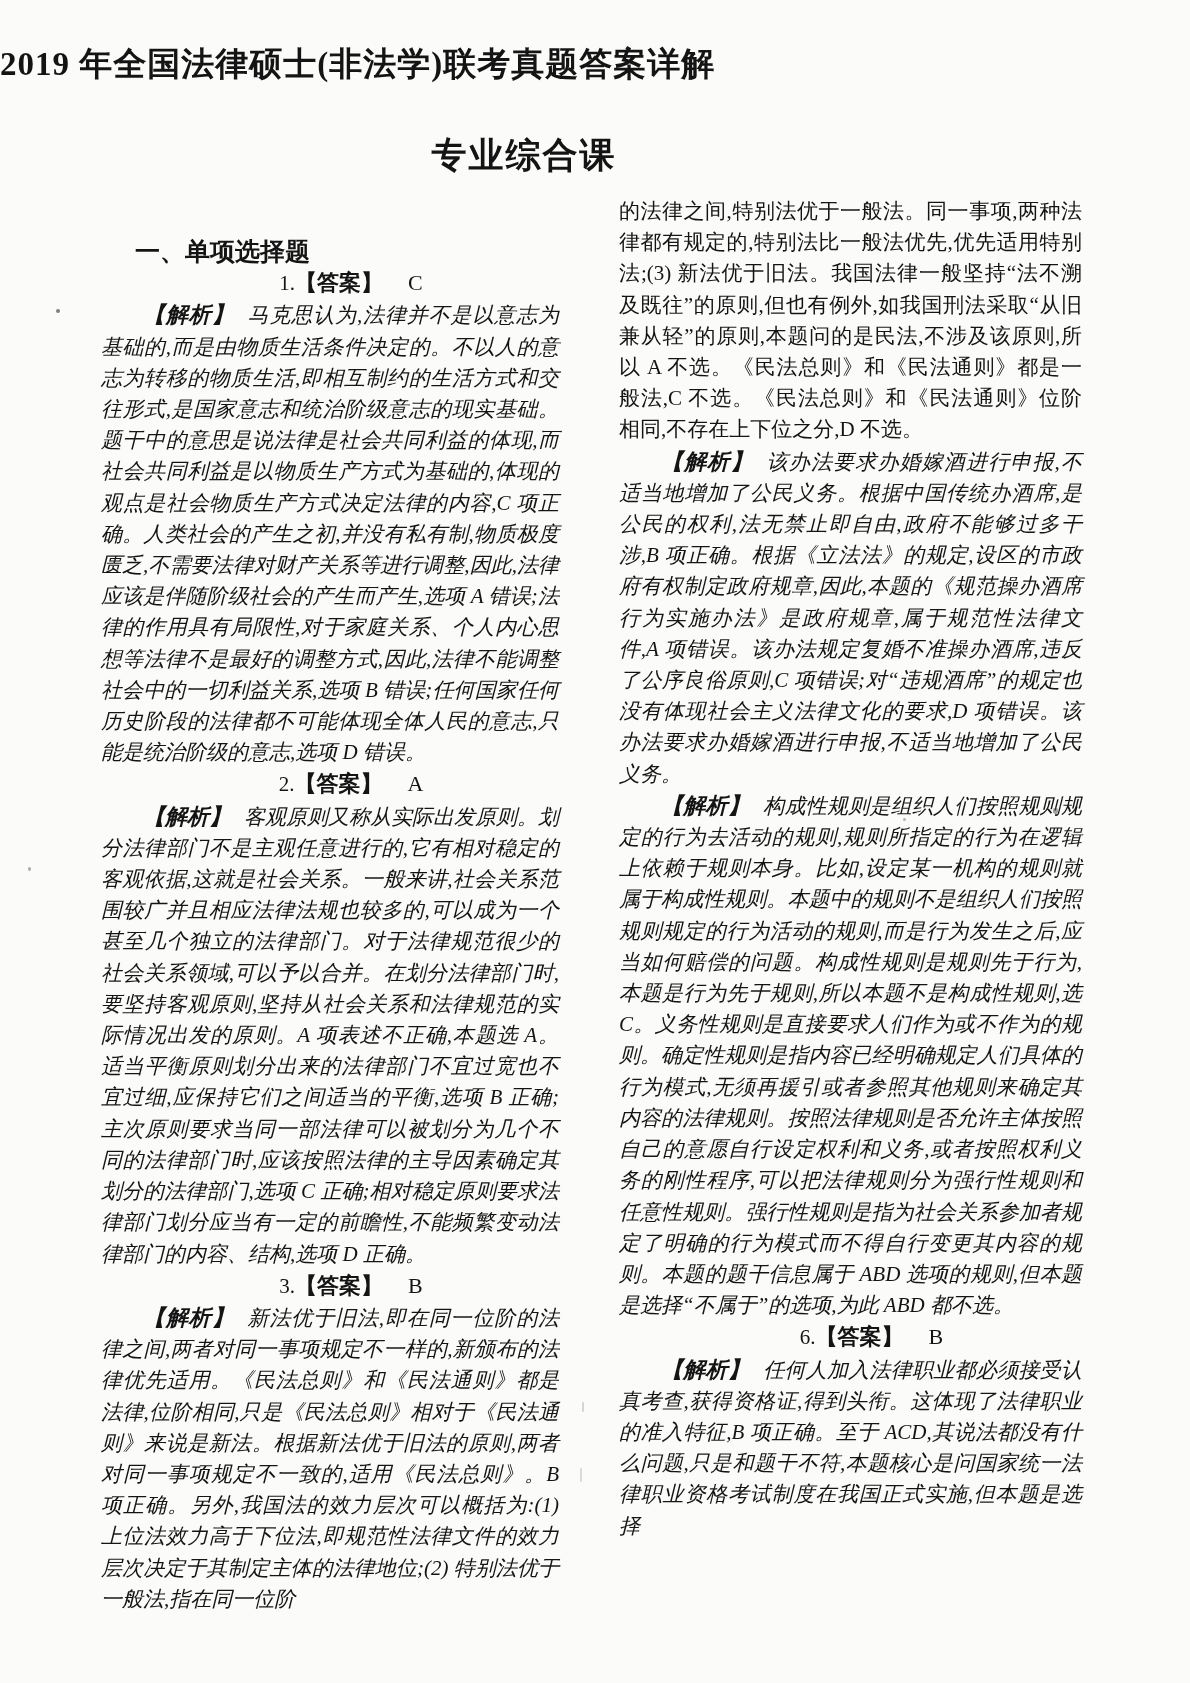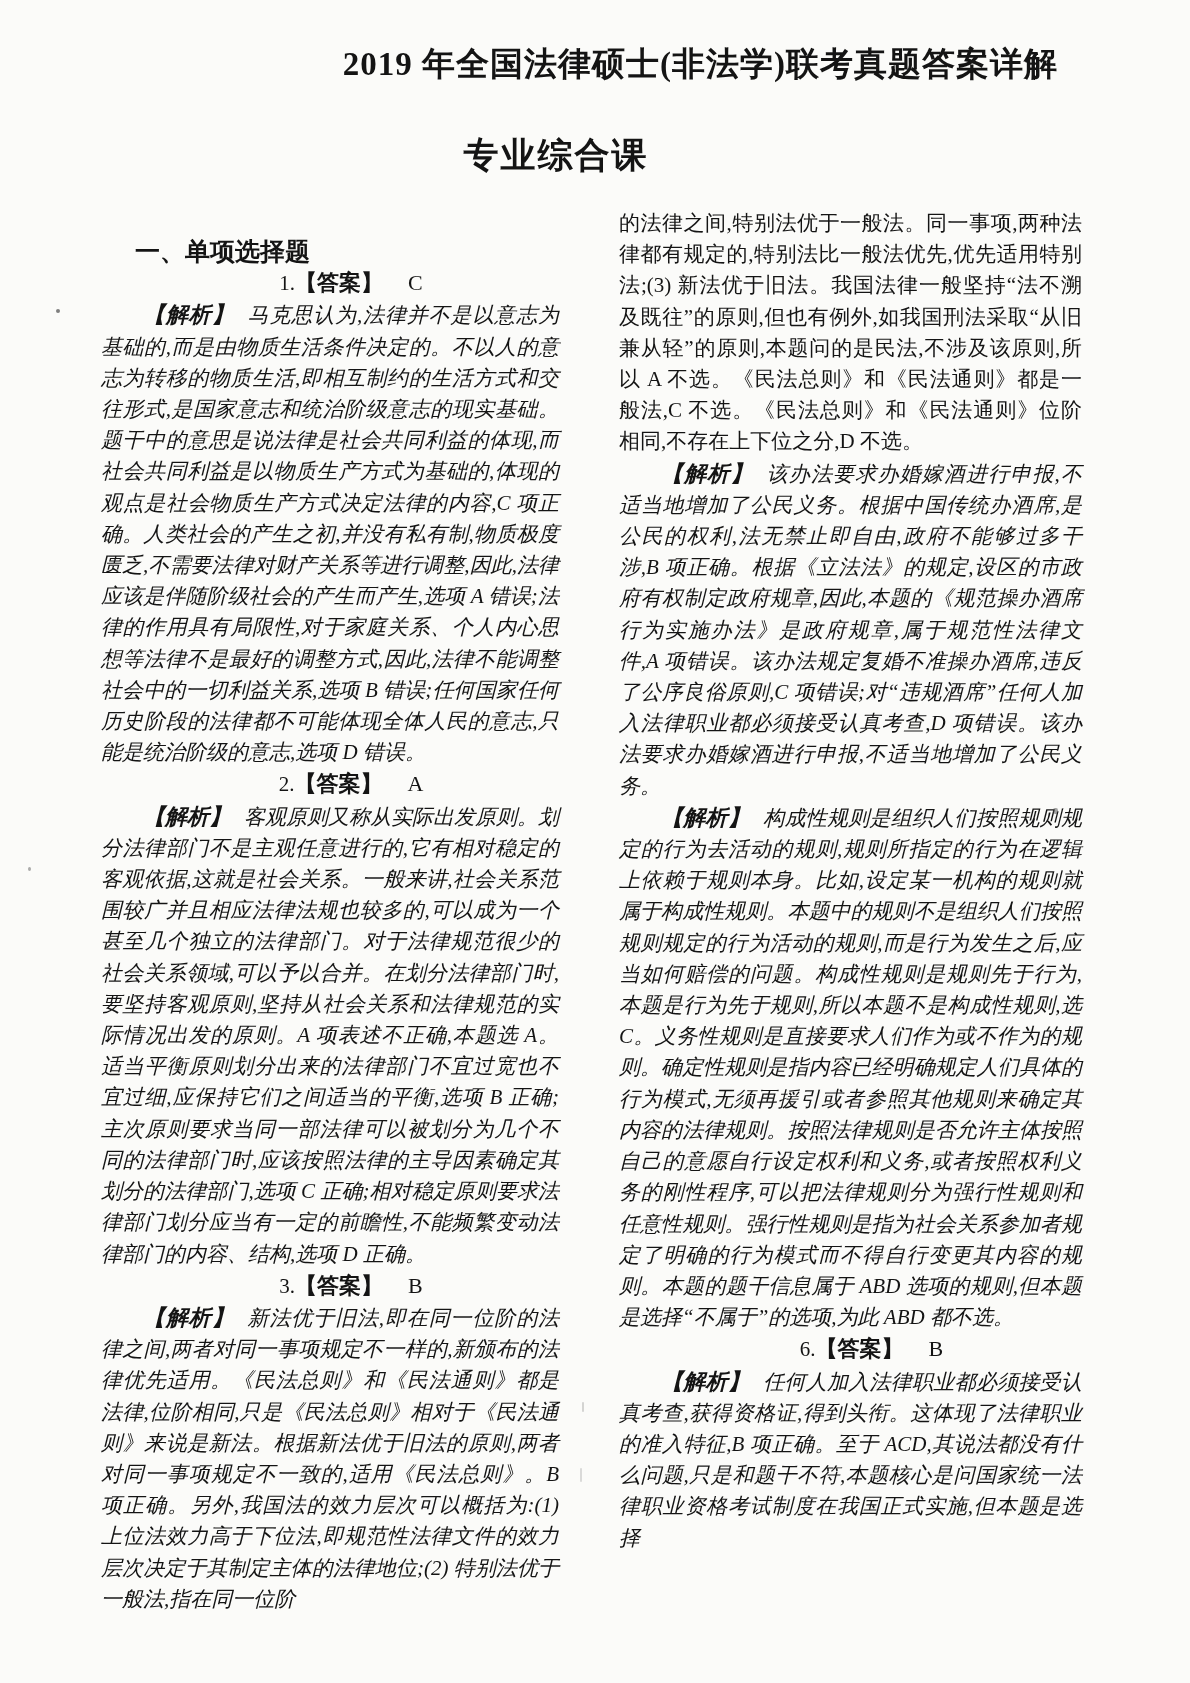--- a/index.html
+++ b/index.html
@@ -6,37 +6,37 @@
   body {
     width: 1190px; height: 1683px;
     position: relative;
     background: #fbfbf9;
     color: #141414;
     font-family: "Liberation Serif", serif;
     overflow: hidden;
   }
   .page-title {
     position: absolute; top: 42px; left: 0; width: 1058px;
-    text-align: right;
+    text-align: left;
     font-size: 33px; font-weight: bold; letter-spacing: 1px;
     font-family: "Liberation Serif", serif;
   }
   .page-subtitle {
     position: absolute; top: 132px; left: 0; width: 1048px;
     text-align: center;
     font-family: "Liberation Sans", sans-serif;
-    font-weight: bold; font-size: 35px; letter-spacing: 2px; padding-left: 32px;
+    font-weight: bold; font-size: 35px; letter-spacing: 2px;
   }
   .col {
     position: absolute; top: 196px;
     font-size: 21px; line-height: 31.2px;
     text-align: justify;
   }
   .col-left  { left: 101px; width: 458px; }
-  .col-right { left: 619px; width: 463px; margin-top: 12px; }
+  .col-right { left: 619px; width: 463px; }
   .sec-heading {
     font-family: "Liberation Sans", sans-serif;
     font-weight: bold; font-size: 25px;
     padding-left: 34px; text-align: left;
     line-height: 31.2px;
     margin-top: 40px;
   }
   .ans-line { text-indent: 42px; text-align: center; line-height: 31.2px; }
   .label {
     font-family: "Liberation Sans", sans-serif;
@@ -84,21 +84,21 @@
     <span class="label">【解析】</span><span>新法优于旧法,即在同一位阶的法律之间,两者对同一事项规定不一样的,新颁布的法律优先适用。《民法总则》和《民法通则》都是法律,位阶相同,只是《民法总则》相对于《民法通则》来说是新法。根据新法优于旧法的原则,两者对同一事项规定不一致的,适用《民法总则》。B 项正确。另外,我国法的效力层次可以概括为:(1) 上位法效力高于下位法,即规范性法律文件的效力层次决定于其制定主体的法律地位;(2) 特别法优于一般法,指在同一位阶</span>
   </p>
 </div>
 
 <div class="col col-right">
   <p class="cont">
     <span>的法律之间,特别法优于一般法。同一事项,两种法律都有规定的,特别法比一般法优先,优先适用特别法;(3) 新法优于旧法。我国法律一般坚持“法不溯及既往”的原则,但也有例外,如我国刑法采取“从旧兼从轻”的原则,本题问的是民法,不涉及该原则,所以 A 不选。《民法总则》和《民法通则》都是一般法,C 不选。《民法总则》和《民法通则》位阶相同,不存在上下位之分,D 不选。</span>
   </p>
 
   <p class="analysis">
-    <span class="label">【解析】</span><span>该办法要求办婚嫁酒进行申报,不适当地增加了公民义务。根据中国传统办酒席,是公民的权利,法无禁止即自由,政府不能够过多干涉,B 项正确。根据《立法法》的规定,设区的市政府有权制定政府规章,因此,本题的《规范操办酒席行为实施办法》是政府规章,属于规范性法律文件,A 项错误。该办法规定复婚不准操办酒席,违反了公序良俗原则,C 项错误;对“违规酒席”任何人加入法律职业都必须接受认真考查,D 项错误。该办法要求办婚嫁酒进行申报,不适当地增加了公民义务。</span>
+    <span class="label">【解析】</span><span>该办法要求办婚嫁酒进行申报,不适当地增加了公民义务。根据中国传统办酒席,是公民的权利,法无禁止即自由,政府不能够过多干涉,B 项正确。根据《立法法》的规定,设区的市政府有权制定政府规章,因此,本题的《规范操办酒席行为实施办法》是政府规章,属于规范性法律文件,A 项错误。该办法规定复婚不准操办酒席,违反了公序良俗原则,C 项错误;对“违规酒席”的规定也没有体现社会主义法律文化的要求,D 项错误。该办法要求办婚嫁酒进行申报,不适当地增加了公民义务。</span>
   </p>
 
   <p class="analysis">
     <span class="label">【解析】</span><span>构成性规则是组织人们按照规则规定的行为去活动的规则,规则所指定的行为在逻辑上依赖于规则本身。比如,设定某一机构的规则就属于构成性规则。本题中的规则不是组织人们按照规则规定的行为活动的规则,而是行为发生之后,应当如何赔偿的问题。构成性规则是规则先于行为,本题是行为先于规则,所以本题不是构成性规则,选 C。义务性规则是直接要求人们作为或不作为的规则。确定性规则是指内容已经明确规定人们具体的行为模式,无须再援引或者参照其他规则来确定其内容的法律规则。按照法律规则是否允许主体按照自己的意愿自行设定权利和义务,或者按照权利义务的刚性程序,可以把法律规则分为强行性规则和任意性规则。强行性规则是指为社会关系参加者规定了明确的行为模式而不得自行变更其内容的规则。本题的题干信息属于 ABD 选项的规则,但本题是选择“不属于”的选项,为此 ABD 都不选。</span>
   </p>
 
   <div class="ans-line">
     <span class="num">6.</span><span class="label">【答案】</span><span class="letter">B</span>
   </div>
   <p class="analysis">

